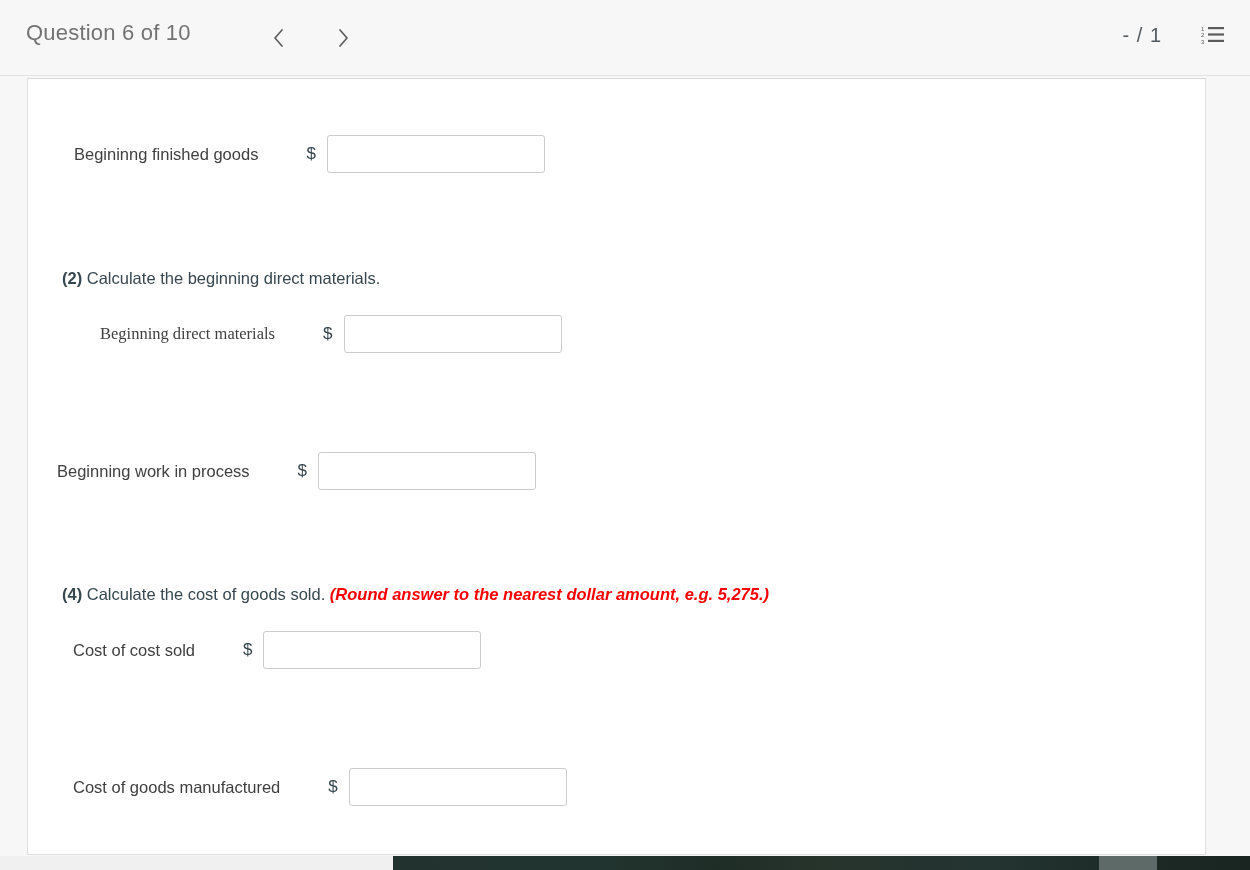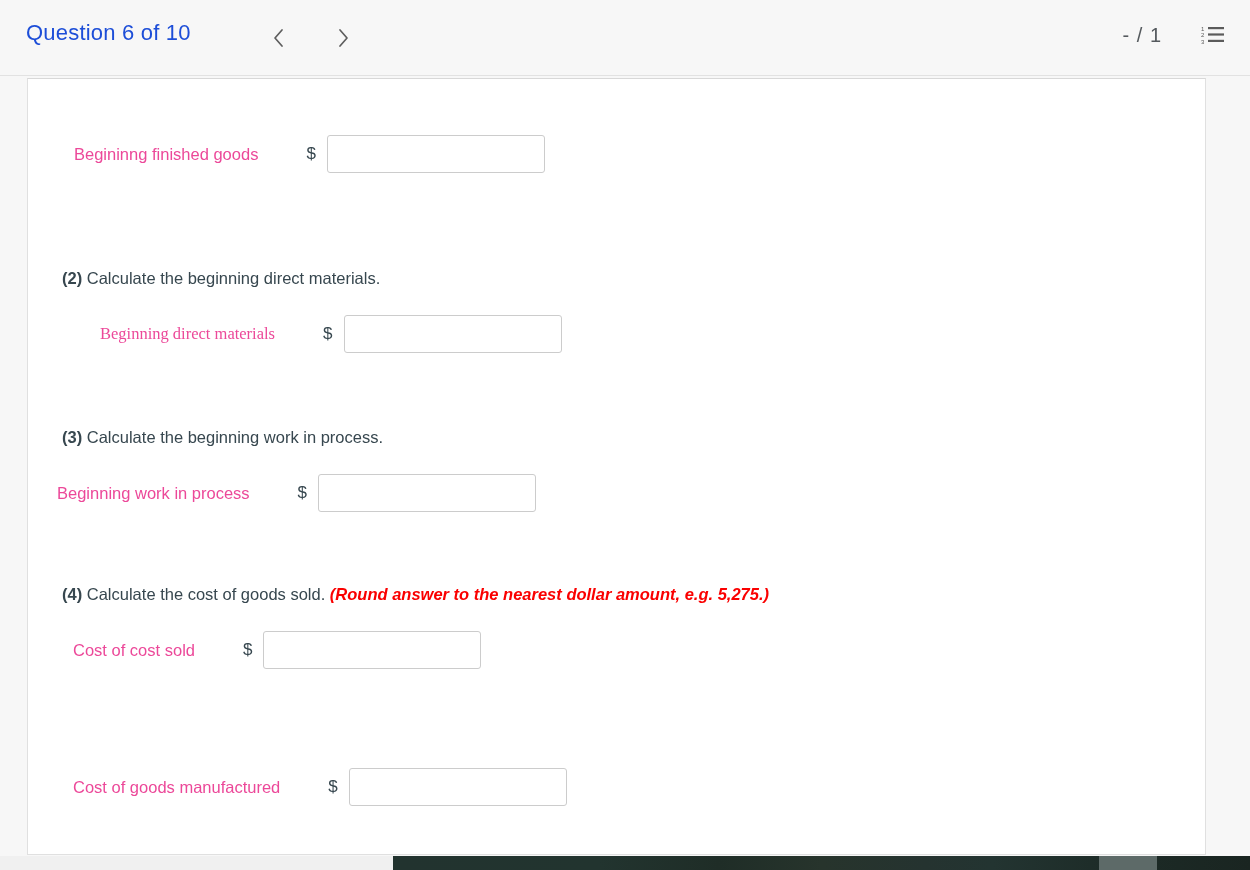--- a/index.html
+++ b/index.html
@@ -24,21 +24,21 @@
     height: 76px;
     background: #f7f7f7;
     border-bottom: 1px solid #e2e2e2;
     box-sizing: border-box;
   }
   .header-title {
     position: absolute;
     left: 26px;
     top: 20px;
     font-size: 22px;
-    color: #1d4ed8;
+    color: #737373;
     font-weight: 400;
     letter-spacing: 0.2px;
     white-space: nowrap;
   }
   .nav-arrows {
     position: absolute;
     left: 258px;
     top: 18px;
     display: flex;
     align-items: center;
@@ -127,21 +127,21 @@
     font-size: 16.5px;
   }
 
   .answer-row {
     display: flex;
     align-items: center;
     margin-top: 26px;
   }
   .answer-label {
     font-size: 16.5px;
-    color: #ec4899;
+    color: #404040;
     white-space: nowrap;
   }
   .dollar {
     font-size: 17px;
     color: #37474f;
     margin: 0 11px 0 0;
   }
   .answer-input {
     width: 218px;
     height: 38px;
@@ -251,21 +251,20 @@
     <div class="qblock q2">
       <div class="q-prompt"><span class="q-num">(2)</span> <span>Calculate the beginning direct materials.</span> <span class="q-note"></span></div>
       <div class="answer-row r2">
         <span class="answer-label">Beginning direct materials</span>
         <span class="dollar">$</span>
         <input class="answer-input" type="text" value="" style="">
       </div>
     </div>
 
     <div class="qblock q3">
-      <div class="q-prompt"><span class="q-num">(3)</span> <span>Calculate the beginning work in process.</span> <span class="q-note"></span></div>
       <div class="answer-row r3">
         <span class="answer-label">Beginning work in process</span>
         <span class="dollar">$</span>
         <input class="answer-input" type="text" value="" style="">
       </div>
     </div>
 
     <div class="qblock q4">
       <div class="q-prompt"><span class="q-num">(4)</span> <span>Calculate the cost of goods sold.</span> <span class="q-note">(Round answer to the nearest dollar amount, e.g. 5,275.)</span></div>
       <div class="answer-row r4">

